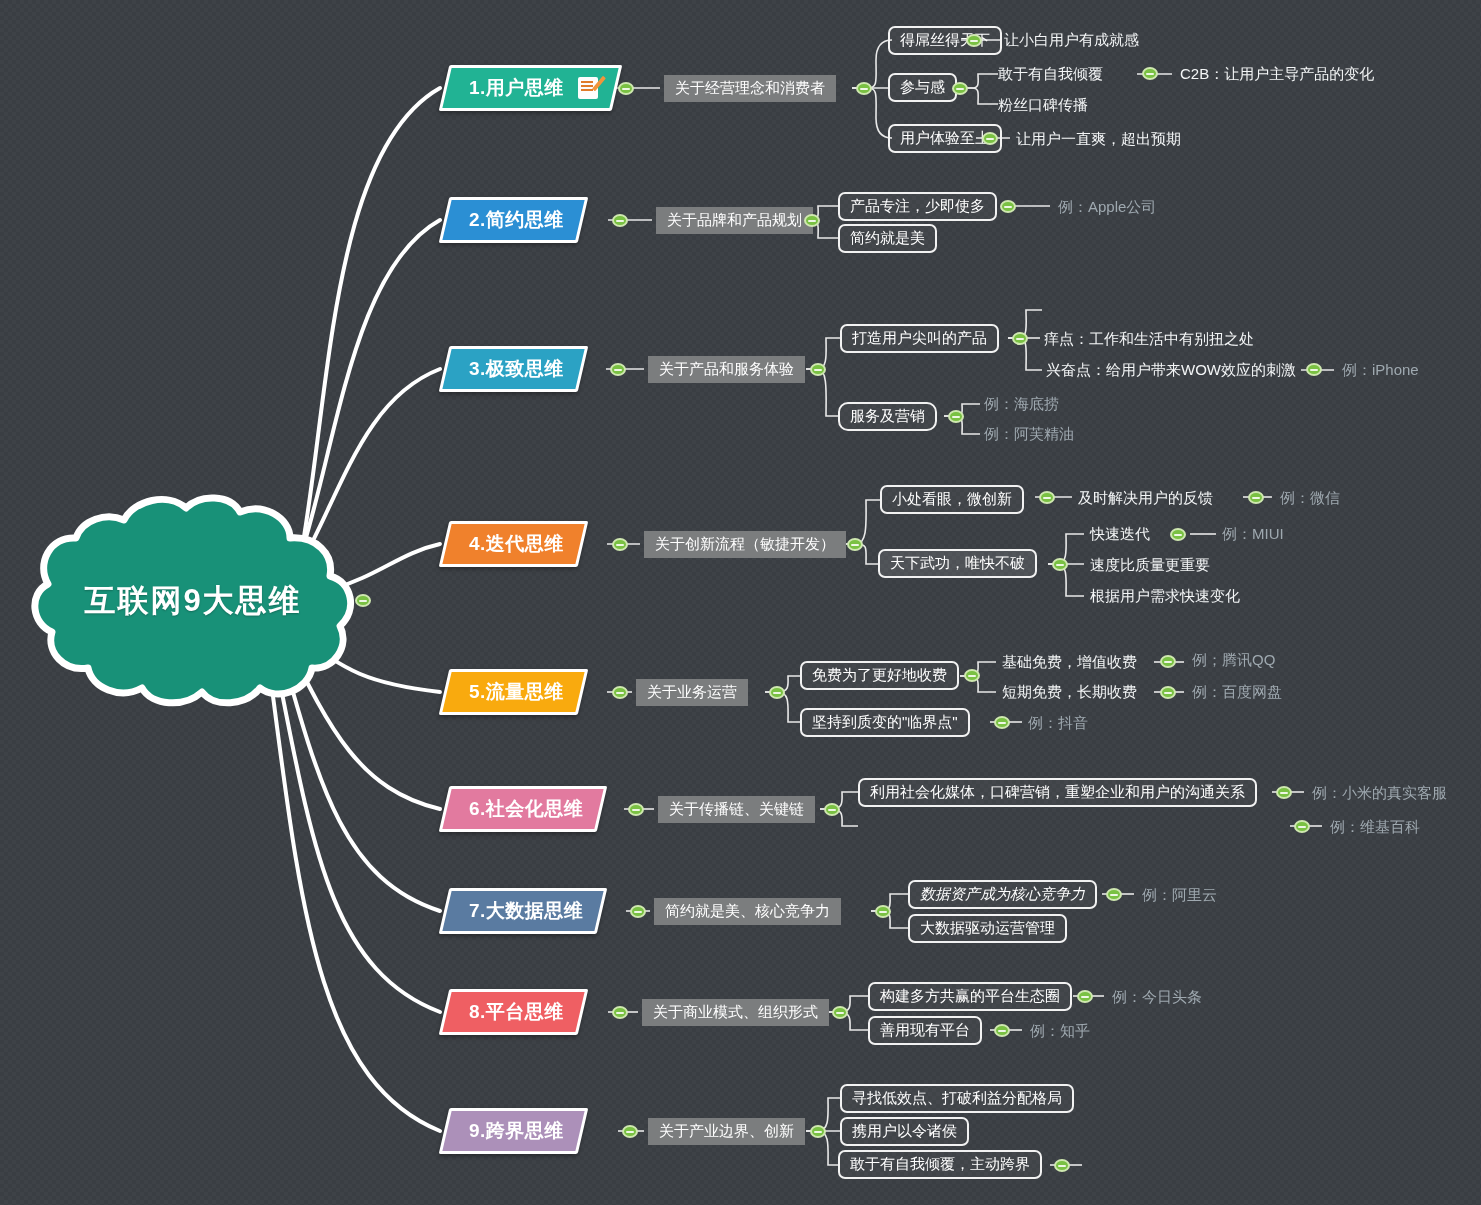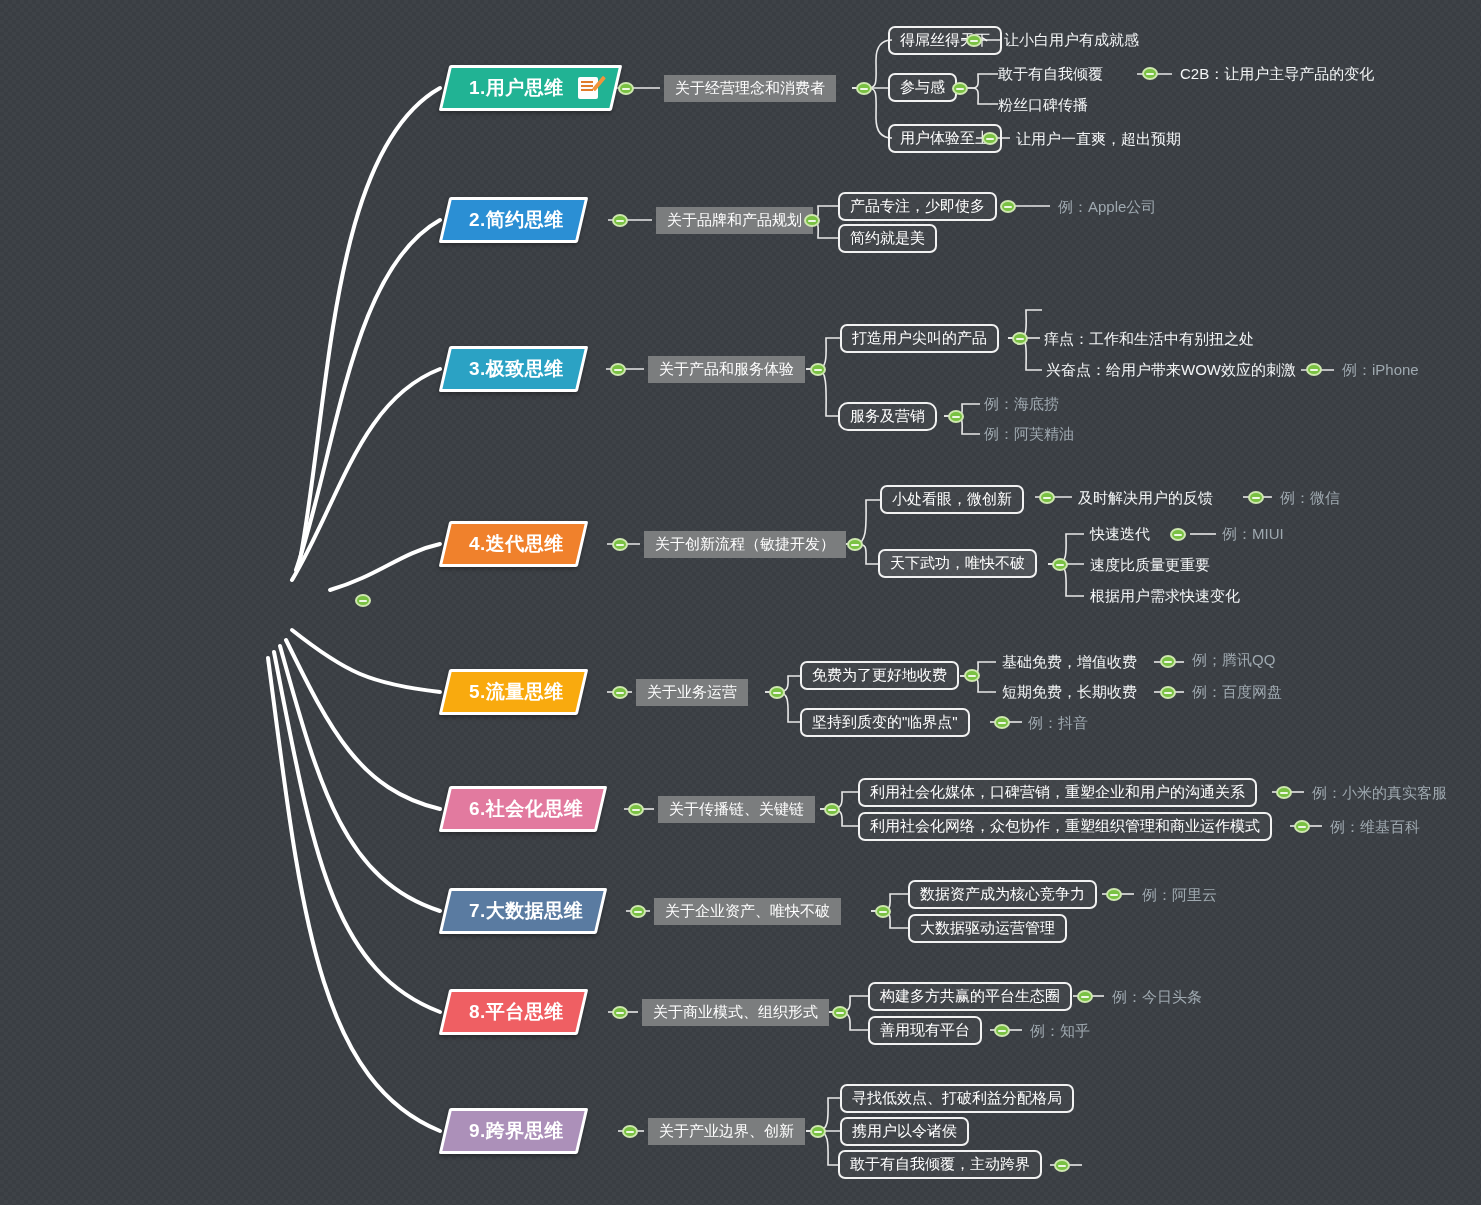--- a/index.html
+++ b/index.html
@@ -262,20 +262,30 @@
       <path d="M990,1030 H1022"></path>
 
       <path d="M618,1131 H644"></path>
       <path d="M806,1131 H818 C830,1131 828,1114 828,1098 H840"></path>
       <path d="M806,1131 H840"></path>
       <path d="M806,1131 H818 C830,1131 828,1148 828,1165 H838"></path>
       <path d="M1050,1165 H1082"></path>
     </g>
   </svg>
 
+  <div class="cloud-wrap">
+    <svg width="330" height="218" viewBox="0 0 330 218" style="position:absolute;left:0;top:0;">
+      <path d="M96,28 C106,8 140,0 158,16 C172,2 202,2 212,20 C236,10 262,26 262,46
+               C288,44 306,62 302,84 C324,90 330,118 312,134 C322,154 306,178 284,176
+               C280,198 250,210 232,196 C218,214 186,216 174,200 C156,216 124,214 114,196
+               C92,208 64,196 60,176 C36,180 18,160 24,140 C4,132 0,102 20,92
+               C8,72 22,44 48,46 C54,28 78,20 96,28 Z" fill="#189178" stroke="#ffffff" stroke-width="7" stroke-linejoin="round"></path>
+    </svg>
+    <div class="cloud-label">互联网9大思维</div>
+  </div>
   <div class="toggle" style="left:355px; top:594px;"></div>
 
   <div class="topic1" style="left:444px; top:65px; background:#21b394;">
     <span>1.用户思维</span>
     <span class="note-icon"></span>
   </div>
   <div class="toggle" style="left:618px; top:82px;"></div>
   <div class="topic2" style="left:664px; top:75px;">关于经营理念和消费者</div>
   <div class="toggle" style="left:856px; top:82px;"></div>
 
@@ -370,32 +380,31 @@
     <span>6.社会化思维</span>
   </div>
   <div class="toggle" style="left:628px; top:803px;"></div>
   <div class="topic2" style="left:658px; top:796px;">关于传播链、关键链</div>
   <div class="toggle" style="left:824px; top:803px;"></div>
 
   <div class="topic3" style="left:858px; top:778px;">利用社会化媒体，口碑营销，重塑企业和用户的沟通关系</div>
   <div class="toggle" style="left:1276px; top:786px;"></div>
   <div class="topic5" style="left:1312px; top:781px;">例：小米的真实客服</div>
 
-  <div class="topic3" style="left:858px; top:812px;">利用社会化网络，众包协作，重塑组织管理和商业运作模式</div>
   <div class="toggle" style="left:1294px; top:820px;"></div>
   <div class="topic5" style="left:1330px; top:815px;">例：维基百科</div>
 
   <div class="topic1" style="left:444px; top:888px; background:#5a7ba1;">
     <span>7.大数据思维</span>
   </div>
   <div class="toggle" style="left:630px; top:905px;"></div>
-  <div class="topic2" style="left:654px; top:898px;">关于企业资产、唯快不破</div>
+  <div class="topic2" style="left:654px; top:898px;">简约就是美、核心竞争力</div>
   <div class="toggle" style="left:875px; top:905px;"></div>
 
-  <div class="topic3" style="left:908px; top:880px;">数据资产成为核心竞争力</div>
+  <div class="topic3" style="left:908px; top:880px;font-style:italic;">数据资产成为核心竞争力</div>
   <div class="toggle" style="left:1106px; top:888px;"></div>
   <div class="topic5" style="left:1142px; top:883px;">例：阿里云</div>
   <div class="topic3" style="left:908px; top:914px;">大数据驱动运营管理</div>
 
   <div class="topic1" style="left:444px; top:989px; background:#ef5f63;">
     <span>8.平台思维</span>
   </div>
   <div class="toggle" style="left:612px; top:1006px;"></div>
   <div class="topic2" style="left:642px; top:999px;">关于商业模式、组织形式</div>
   <div class="toggle" style="left:832px; top:1006px;"></div>

